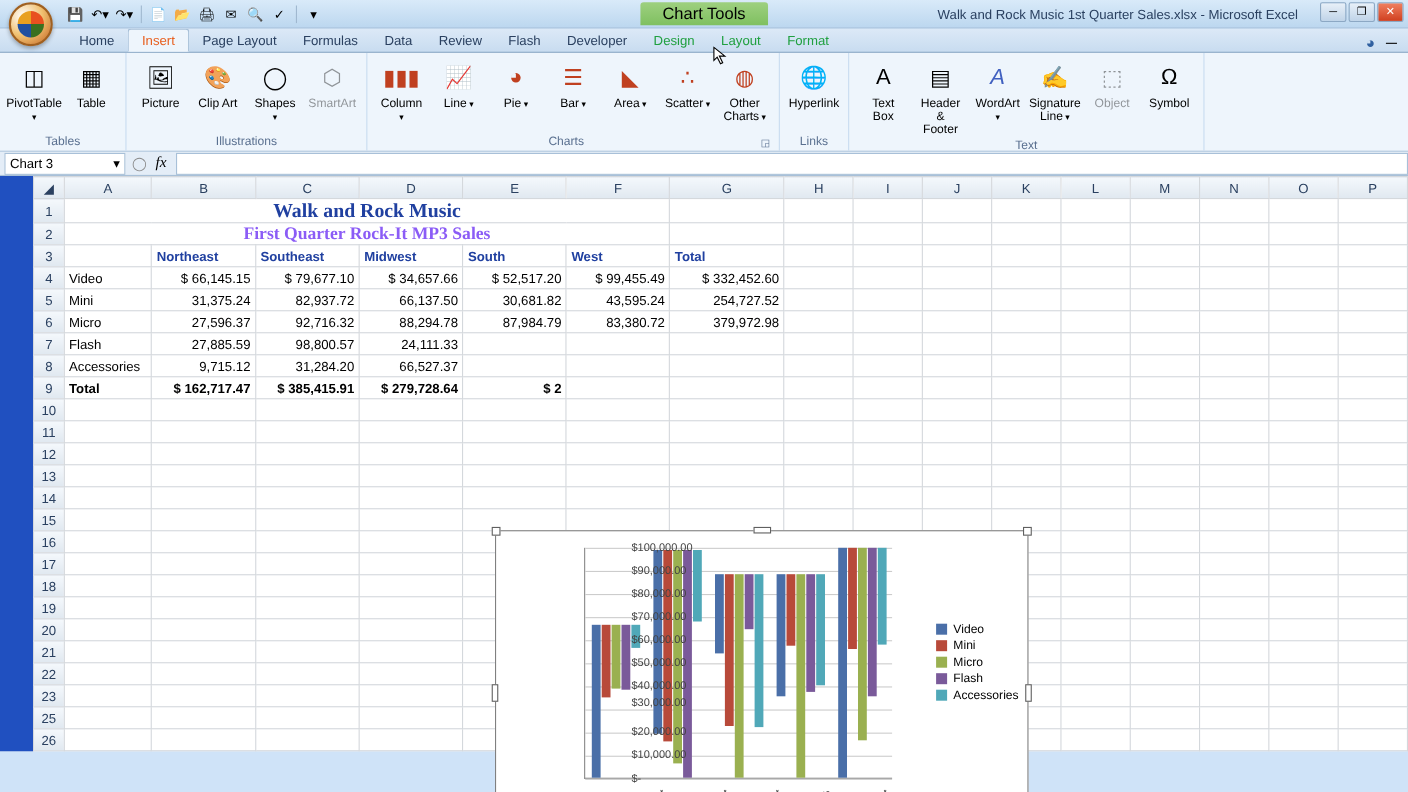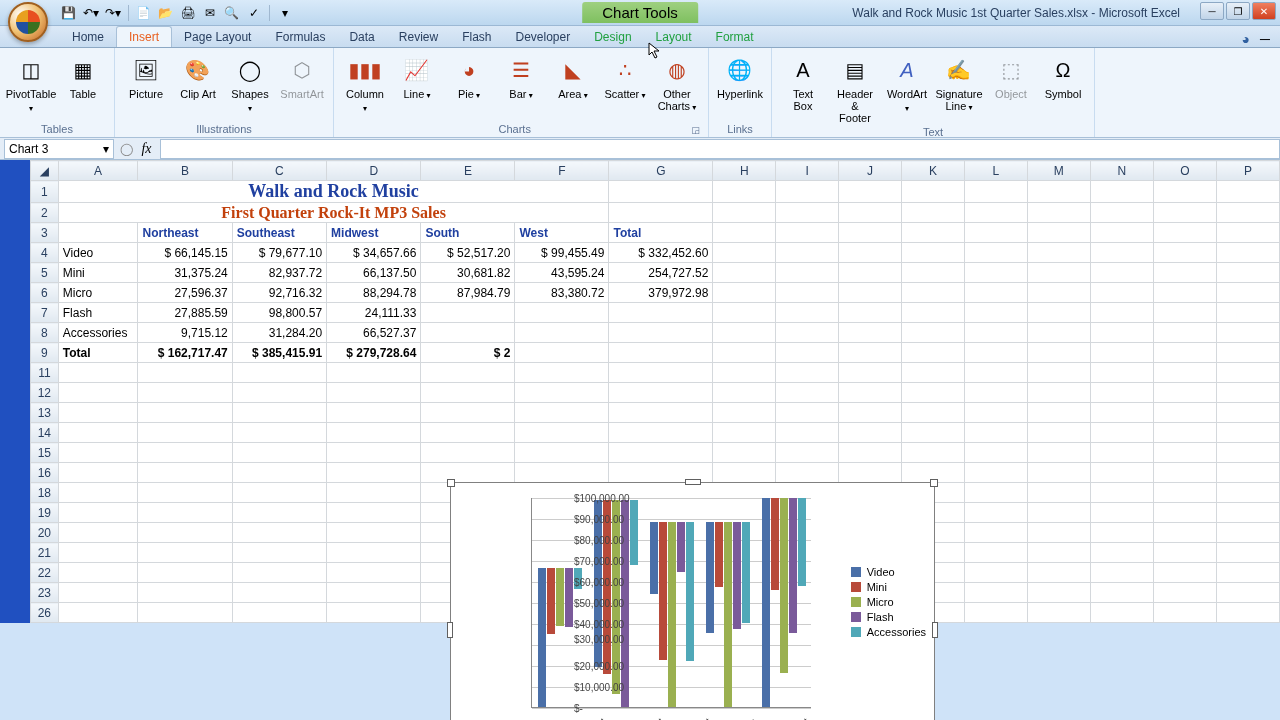--- a/index.html
+++ b/index.html
@@ -46,21 +46,21 @@
   
   
   .sheet-wrap { position: relative; background: #fff; }
   .left-edge { position:absolute; left:0; top:0; bottom:0; width:30px; background:#2050c0; }
   .sheet { margin-left: 30px; }
   table.grid { border-collapse: collapse; table-layout: fixed; }
   table.grid th, table.grid td { border: 1px solid #d4d8dc; height: 20px; font-size: 12px; padding: 0 4px; text-align: right; background: #fff; white-space: nowrap; overflow: hidden; }
   table.grid th { background: linear-gradient(#f4f8fc,#e0e8f0); color: #2a4060; text-align: center; font-weight: normal; }
   table.grid th.rowhdr { width: 28px; }
   table.grid .title1 { font-family: Georgia, serif; font-size: 18px; font-weight: bold; color: #2040a0; text-align: center; }
-  table.grid .title2 { font-family: Georgia, serif; font-size: 16px; font-weight: bold; color: #c2410c; text-align: center; }
+  table.grid .title2 { font-family: Georgia, serif; font-size: 16px; font-weight: bold; color: #8b5cf6; text-align: center; }
   table.grid .hdr { font-weight: bold; color: #2040a0; text-align: left; }
   table.grid .label { text-align: left; }
   table.grid .bold { font-weight: bold; }
   
   
   .chart-obj { position: absolute; left: 450px; top: 322px; width: 485px; height: 295px; background: #fff; border: 1px solid #808080; }
   .chart-handles { position:absolute; inset:-4px; pointer-events:none; }
   .handle { position:absolute; width:8px; height:8px; background:#fff; border:1px solid #606060; }
   .handle.tl{top:0;left:0} .handle.tr{top:0;right:0}
   .handle.tm{top:0;left:50%;transform:translateX(-50%);width:16px;height:6px;}
@@ -429,20 +429,39 @@
             <td></td>
             <td></td>
             <td></td>
             <td></td>
             <td></td>
             <td></td>
             <td></td>
             <td></td>
           </tr>
           <tr>
+            <th class="rowhdr">10</th>
+            <td></td>
+            <td></td>
+            <td></td>
+            <td></td>
+            <td></td>
+            <td></td>
+            <td></td>
+            <td></td>
+            <td></td>
+            <td></td>
+            <td></td>
+            <td></td>
+            <td></td>
+            <td></td>
+            <td></td>
+            <td></td>
+          </tr>
+          <tr>
             <th class="rowhdr">11</th>
             <td></td>
             <td></td>
             <td></td>
             <td></td>
             <td></td>
             <td></td>
             <td></td>
             <td></td>
             <td></td>
@@ -543,20 +562,39 @@
             <td></td>
             <td></td>
             <td></td>
             <td></td>
             <td></td>
             <td></td>
             <td></td>
             <td></td>
           </tr>
           <tr>
+            <th class="rowhdr">17</th>
+            <td></td>
+            <td></td>
+            <td></td>
+            <td></td>
+            <td></td>
+            <td></td>
+            <td></td>
+            <td></td>
+            <td></td>
+            <td></td>
+            <td></td>
+            <td></td>
+            <td></td>
+            <td></td>
+            <td></td>
+            <td></td>
+          </tr>
+          <tr>
             <th class="rowhdr">18</th>
             <td></td>
             <td></td>
             <td></td>
             <td></td>
             <td></td>
             <td></td>
             <td></td>
             <td></td>
             <td></td>
@@ -639,20 +677,39 @@
             <td></td>
             <td></td>
             <td></td>
             <td></td>
             <td></td>
             <td></td>
             <td></td>
           </tr>
           <tr>
             <th class="rowhdr">23</th>
+            <td></td>
+            <td></td>
+            <td></td>
+            <td></td>
+            <td></td>
+            <td></td>
+            <td></td>
+            <td></td>
+            <td></td>
+            <td></td>
+            <td></td>
+            <td></td>
+            <td></td>
+            <td></td>
+            <td></td>
+            <td></td>
+          </tr>
+          <tr>
+            <th class="rowhdr">25</th>
             <td></td>
             <td></td>
             <td></td>
             <td></td>
             <td></td>
             <td></td>
             <td></td>
             <td></td>
             <td></td>
             <td></td>

